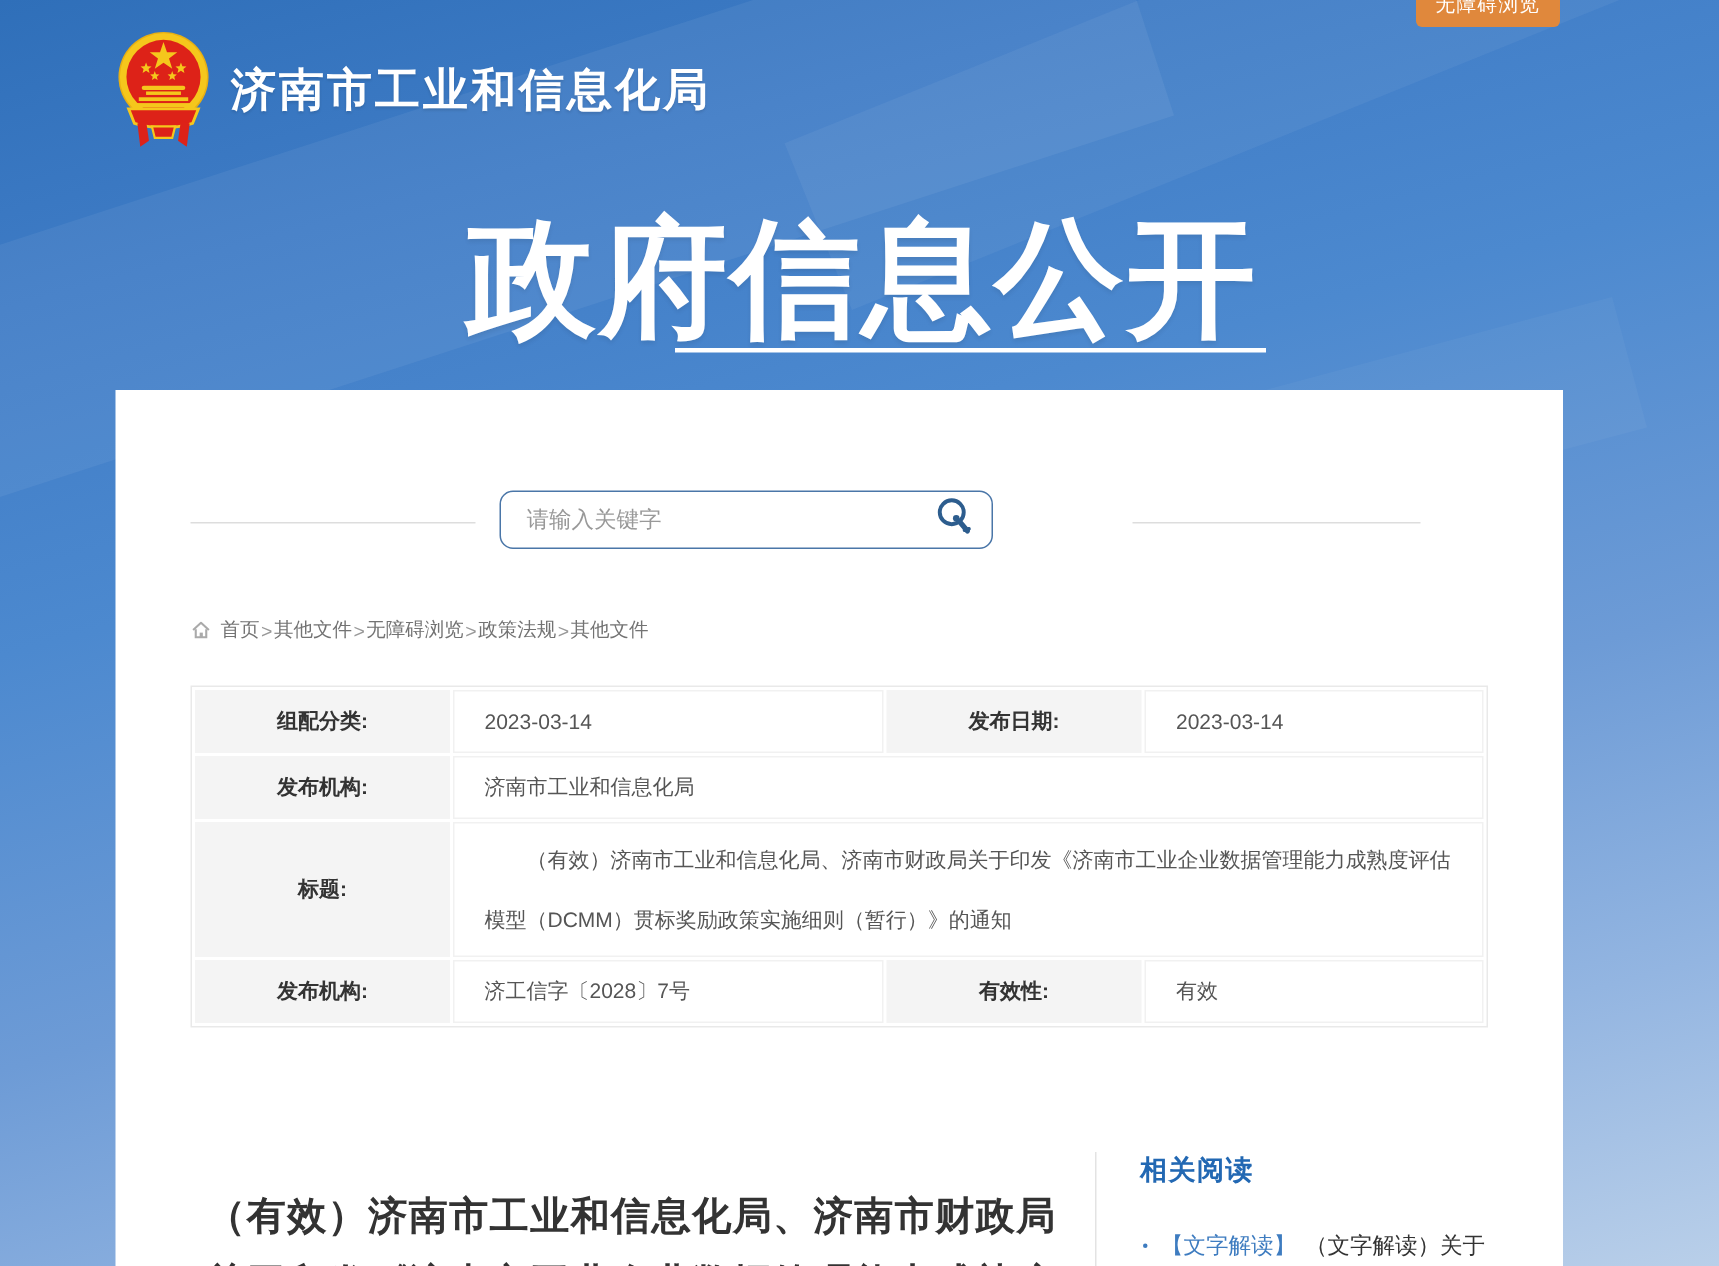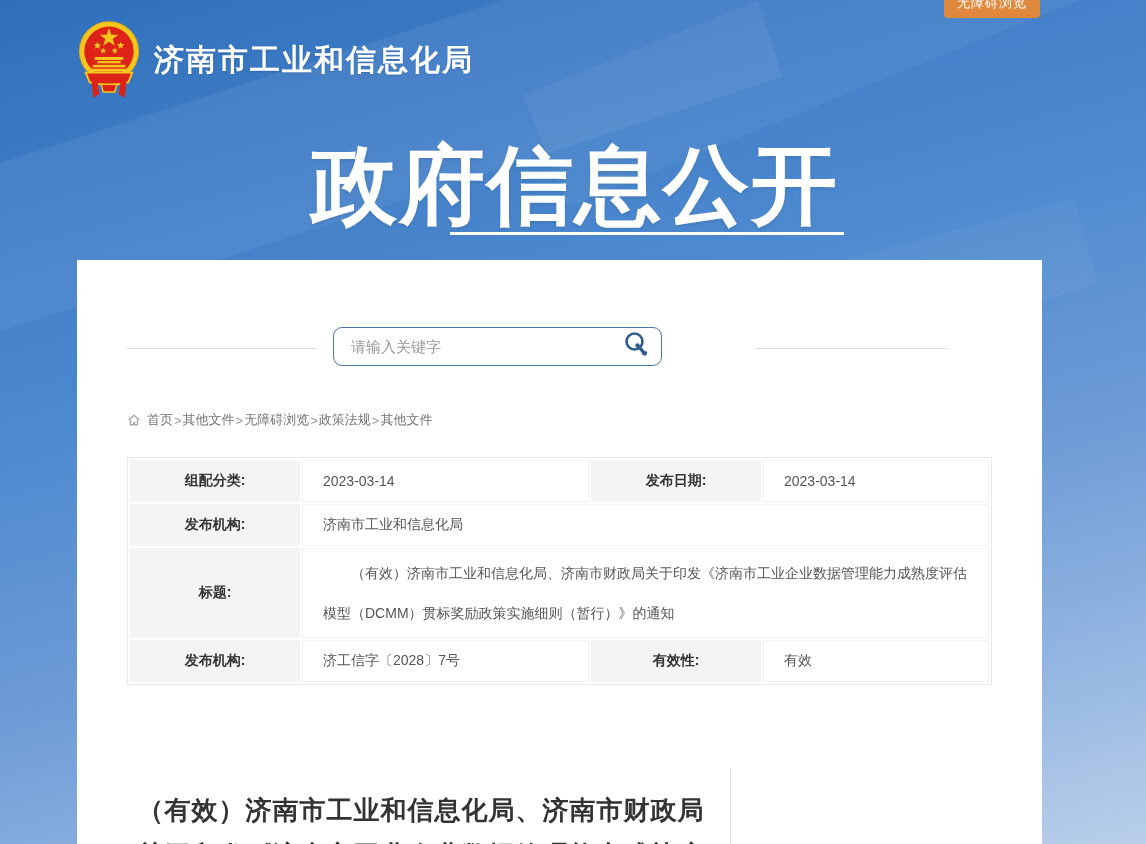--- a/index.html
+++ b/index.html
@@ -200,15 +200,21 @@
         <td class="val">有效</td>
       </tr>
     </tbody>
   </table>
 
   <h1 class="article-heading">（有效）济南市工业和信息化局、济南市财政局关于印发《济南市工业企业数据管理能力成熟度评估模型（DCMM）贯标奖励政策实施细则（暂行）》的通知</h1>
 
   <div class="sidebar-divider"></div>
 
   <div class="sidebar">
+    <div class="sidebar-heading">相关阅读</div>
+    <div class="related-item">
+      <span class="dot"></span>
+      <a class="tag">【文字解读】</a>
+      <span class="desc">（文字解读）关于</span>
+    </div>
   </div>
 
 </div>
 
 </body></html>

